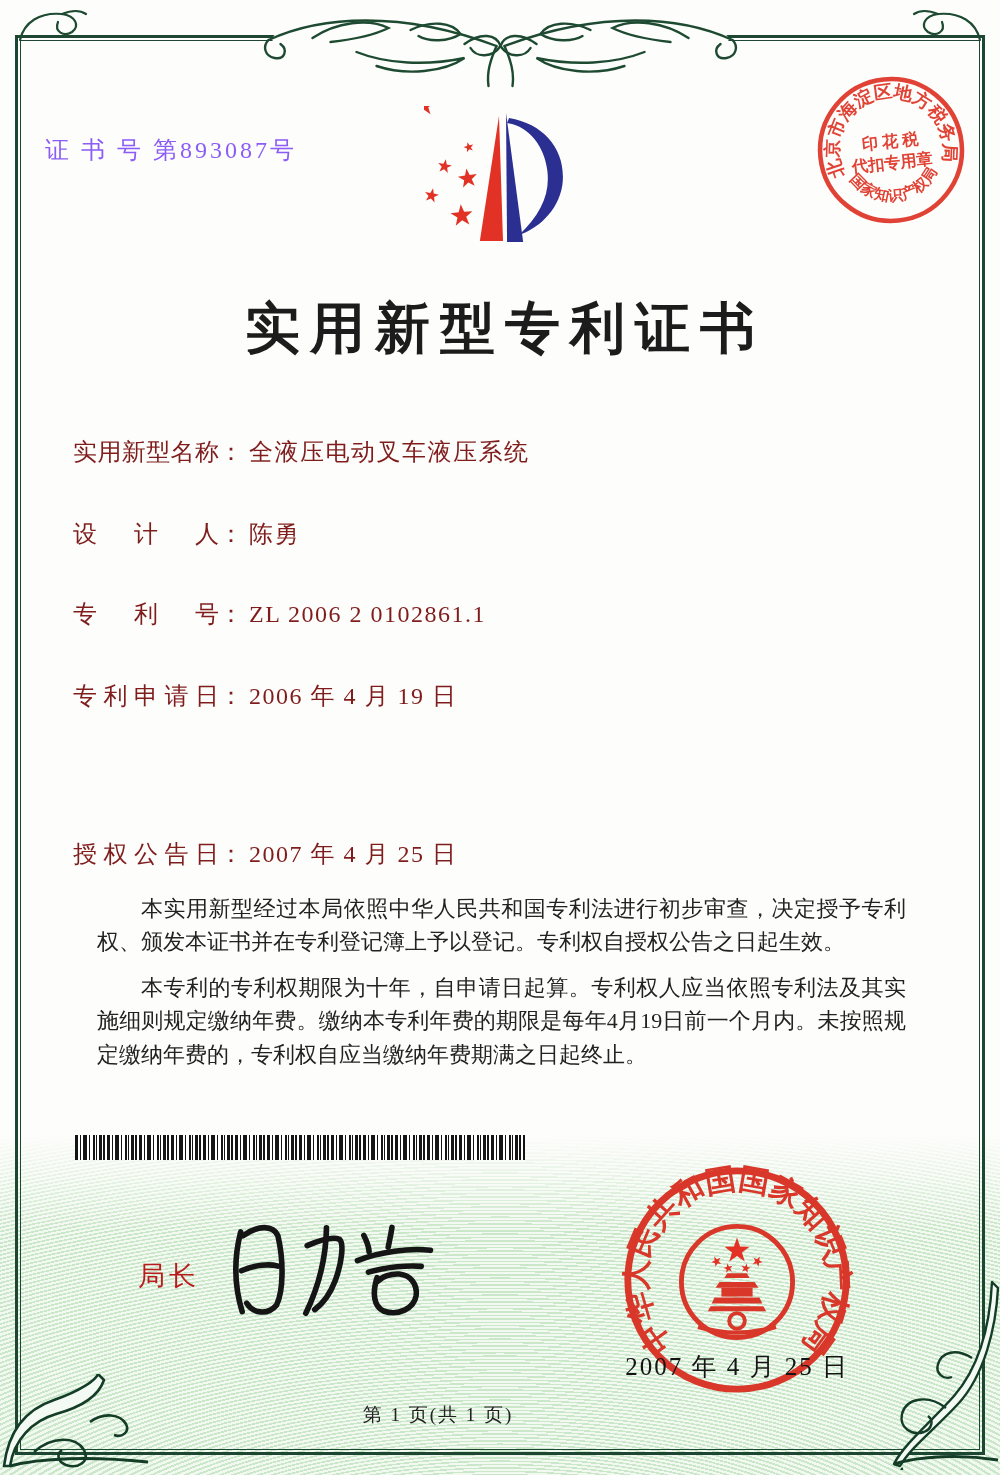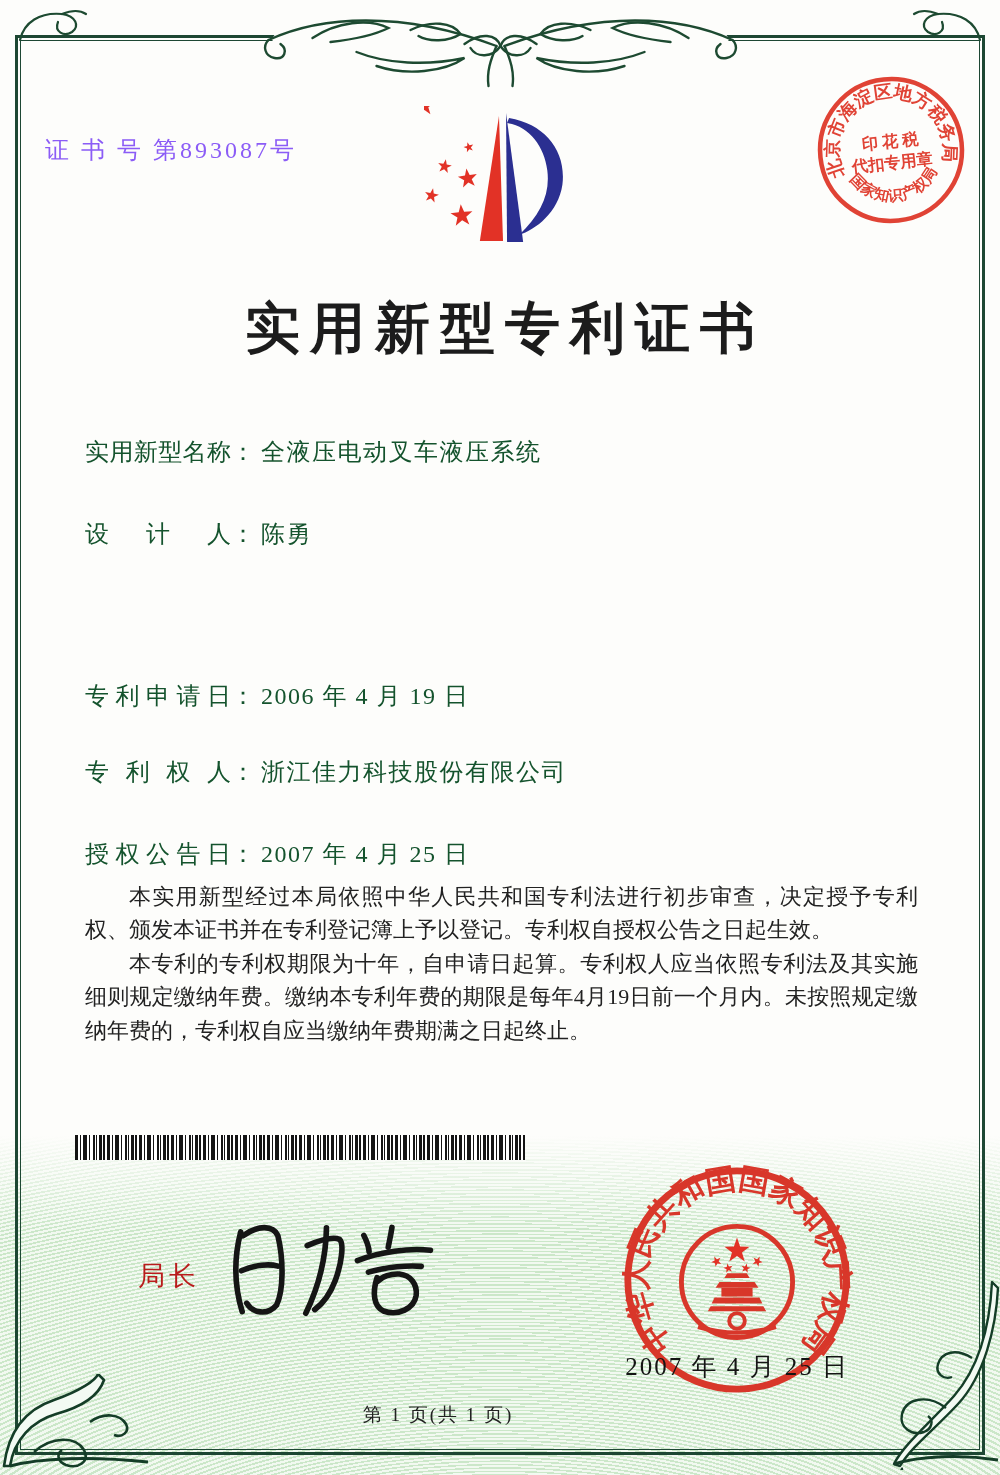--- a/index.html
+++ b/index.html
@@ -23,28 +23,28 @@
   .corner-br{right:0px;top:1280px;width:150px;height:190px;z-index:2;}
   
   .cert-no{position:absolute;left:45px;top:134px;font-size:24px;color:#8b5cf6;
     letter-spacing:3px;z-index:3;}
   .tax-stamp{position:absolute;left:815px;top:74px;width:152px;height:152px;z-index:3;
     transform:rotate(-6deg);opacity:.95;}
   .logo{position:absolute;left:424px;top:106px;width:152px;height:146px;z-index:3;}
   .title{position:absolute;left:0;top:292px;width:1000px;margin:0;text-align:center;
     font-size:55px;font-weight:700;color:#1c1c1c;letter-spacing:10px;text-indent:10px;z-index:3;}
   
-  .field{position:absolute;left:85px;font-size:24px;color:#14532d;z-index:3;white-space:nowrap;}
+  .field{position:absolute;left:73px;font-size:24px;color:#7f1d1d;z-index:3;white-space:nowrap;}
   .flabel{display:inline-block;width:146px;text-align:justify;text-align-last:justify;}
   .fcolon{display:inline-block;margin-right:6px;}
   .fvalue{letter-spacing:1.5px;}
   
   .body-text{position:absolute;left:85px;top:880px;width:833px;font-size:22px;
     line-height:33.4px;color:#222;text-align:justify;z-index:3;}
-  .body-text p{margin:0;text-indent:2em;}
+  .body-text p{margin:12px;text-indent:2em;}
   
   .barcode{position:absolute;left:75px;top:1135px;width:450px;height:25px;z-index:3;
     background:repeating-linear-gradient(90deg,
       #141414 0 3px,#fff 3px 5px,#141414 5px 6px,#fff 6px 8px,
       #141414 8px 12px,#fff 12px 14px,#141414 14px 15px,#fff 15px 18px,
       #141414 18px 20px,#fff 20px 21px,#141414 21px 22px,#fff 22px 24px,
       #141414 24px 27px,#fff 27px 28px,#141414 28px 30px,#fff 30px 32px);}
   
   .sig-role{position:absolute;left:138px;top:1258px;font-size:27px;color:#b91c1c;
     letter-spacing:4px;z-index:3;}
@@ -145,25 +145,25 @@
   </svg>
 
   <h1 class="title">实用新型专利证书</h1>
 
   <div class="field" style="top:436px">
     <span class="flabel">实用新型名称</span><span class="fcolon">：</span><span class="fvalue">全液压电动叉车液压系统</span>
   </div>
   <div class="field" style="top:518px">
     <span class="flabel">设计人</span><span class="fcolon">：</span><span class="fvalue">陈勇</span>
   </div>
+  <div class="field" style="top:598px">
+    <span class="flabel">专利号</span><span class="fcolon">：</span><span class="fvalue">ZL 2006 2 0102861.1</span>
+  </div>
   <div class="field" style="top:680px">
     <span class="flabel">专利申请日</span><span class="fcolon">：</span><span class="fvalue">2006 年 4 月 19 日</span>
-  </div>
-  <div class="field" style="top:756px">
-    <span class="flabel">专利权人</span><span class="fcolon">：</span><span class="fvalue">浙江佳力科技股份有限公司</span>
   </div>
   <div class="field" style="top:838px">
     <span class="flabel">授权公告日</span><span class="fcolon">：</span><span class="fvalue">2007 年 4 月 25 日</span>
   </div>
 
   <div class="body-text">
     <p>本实用新型经过本局依照中华人民共和国专利法进行初步审查，决定授予专利权、颁发本证书并在专利登记簿上予以登记。专利权自授权公告之日起生效。</p>
     <p>本专利的专利权期限为十年，自申请日起算。专利权人应当依照专利法及其实施细则规定缴纳年费。缴纳本专利年费的期限是每年4月19日前一个月内。未按照规定缴纳年费的，专利权自应当缴纳年费期满之日起终止。</p>
   </div>
 

